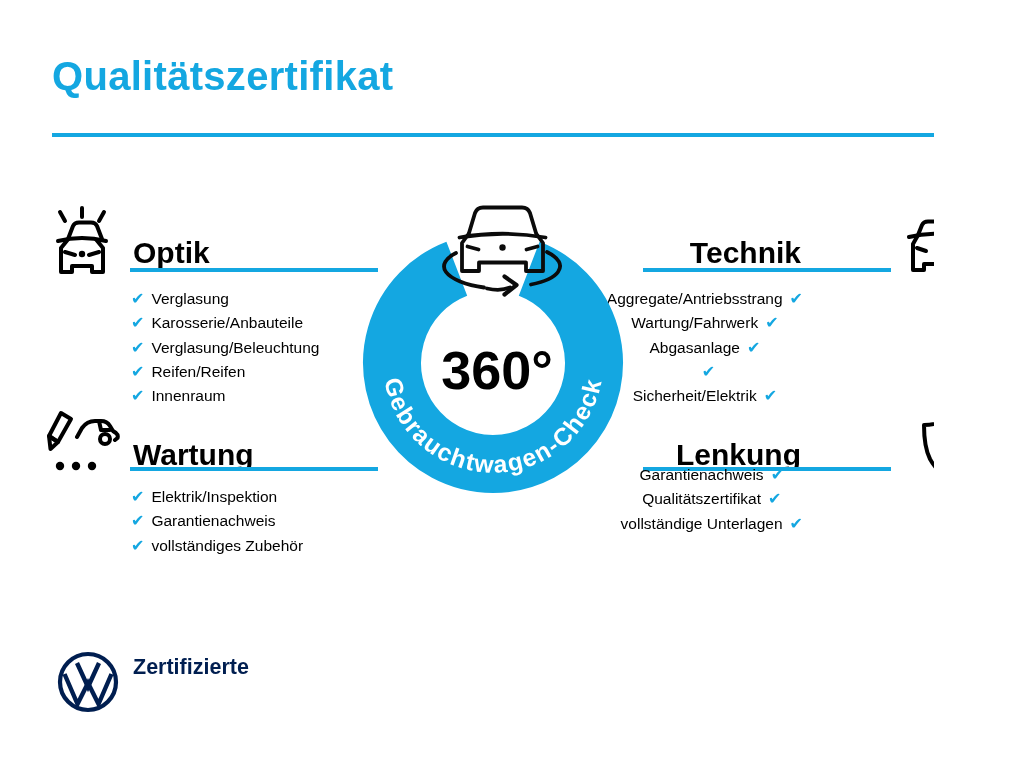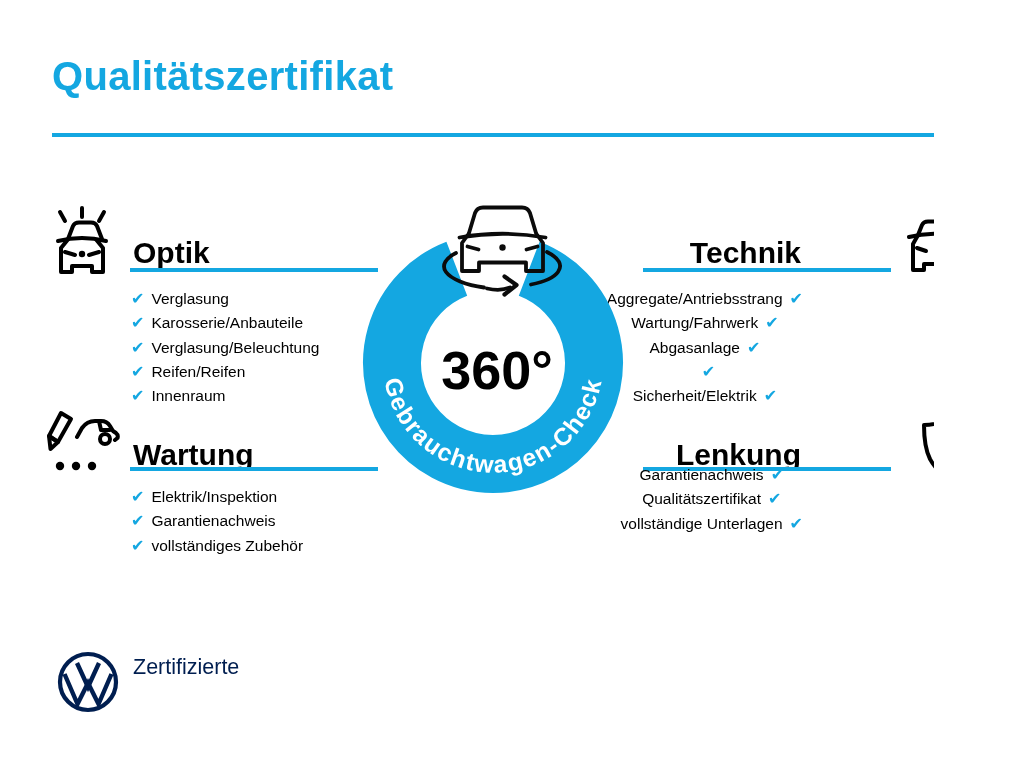--- a/index.html
+++ b/index.html
@@ -21,21 +21,21 @@
   .check-list li{display:flex;align-items:center;height:24.3px;font-size:15.5px;color:var(--ink);font-weight:500;white-space:nowrap;}
   .check-list.left li{justify-content:flex-start;}
   .check-list.right li{justify-content:center;}
   .check{color:var(--accent);font-size:16px;font-weight:bold;line-height:1;}
   .check-list.left .check{margin-right:7px;}
   .check-list.right .check{margin-left:7px;}
 
   .icon-svg{position:absolute;color:var(--ink);}
   .icon-svg *{vector-effect:none;}
 
-  .footer-text{position:absolute;left:133px;top:656px;color:var(--navy);font-weight:normal;font-size:21.5px;line-height:23.5px;}
+  .footer-text{position:absolute;left:133px;top:656px;color:var(--navy);font-weight:bold;font-size:21.5px;line-height:23.5px;}
 
   svg text{font-family:"Liberation Sans","DejaVu Sans",sans-serif;}
 </style>
 </head>
 <body>
 
 <div class="canvas">
 
   <h1 class="page-title">Qualitätszertifikat</h1>
   <div class="header-divider"></div>

